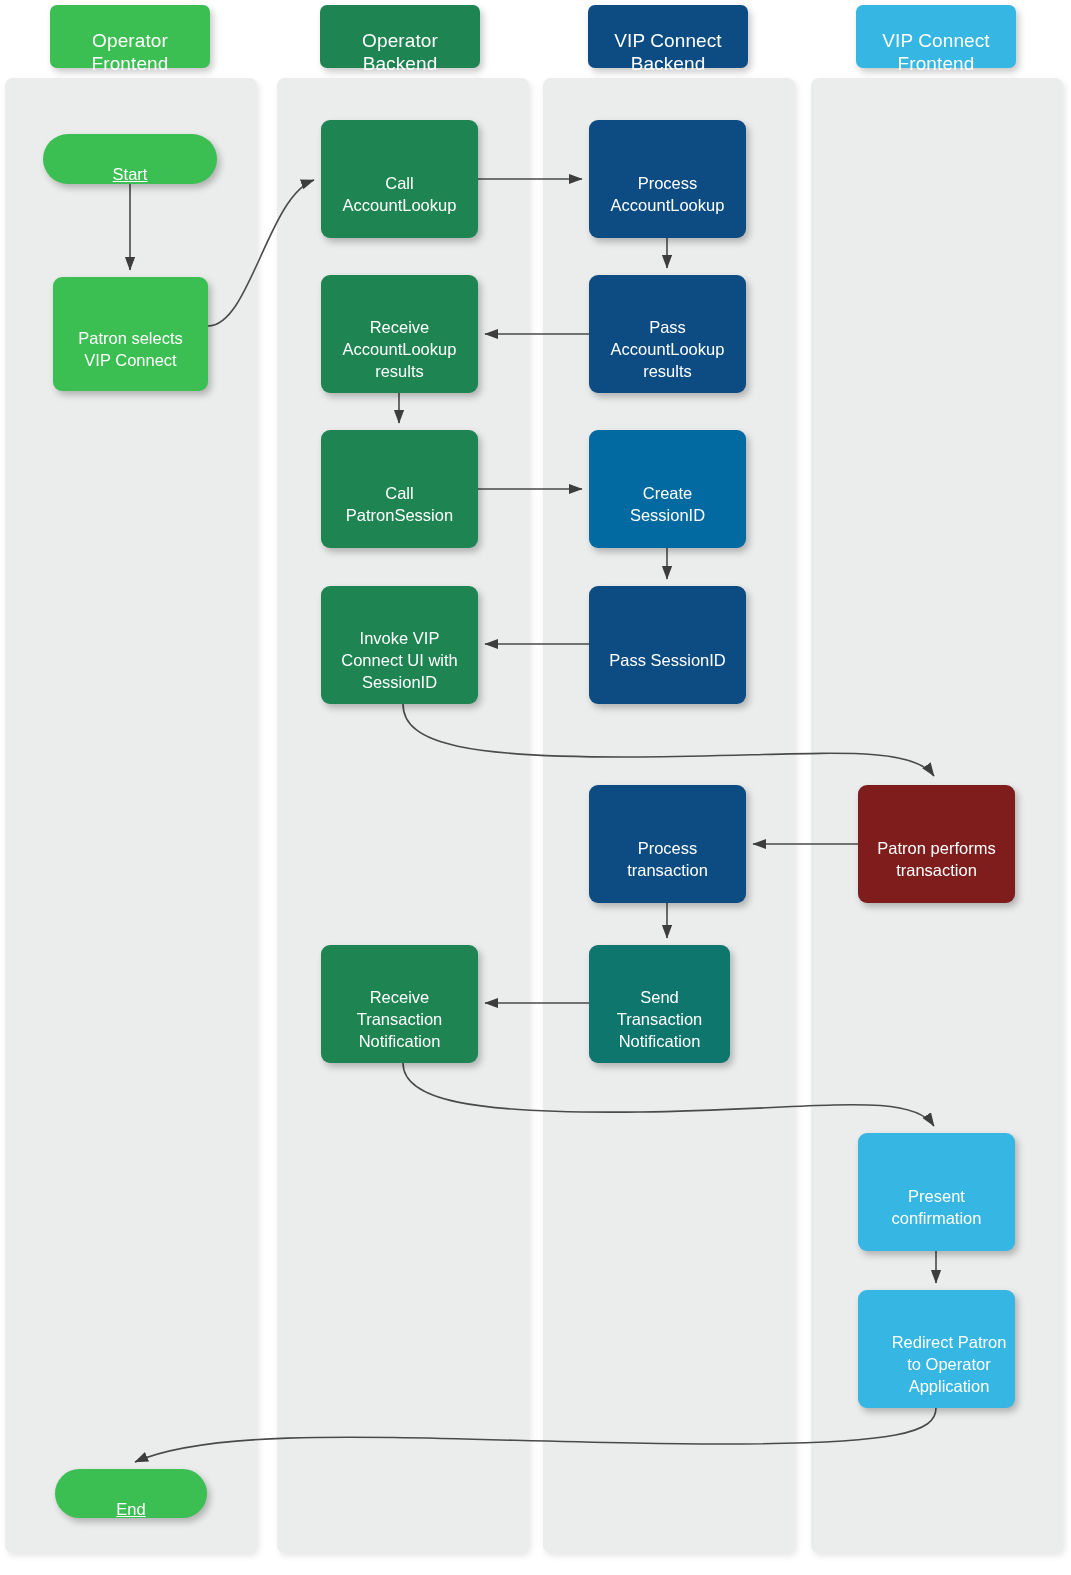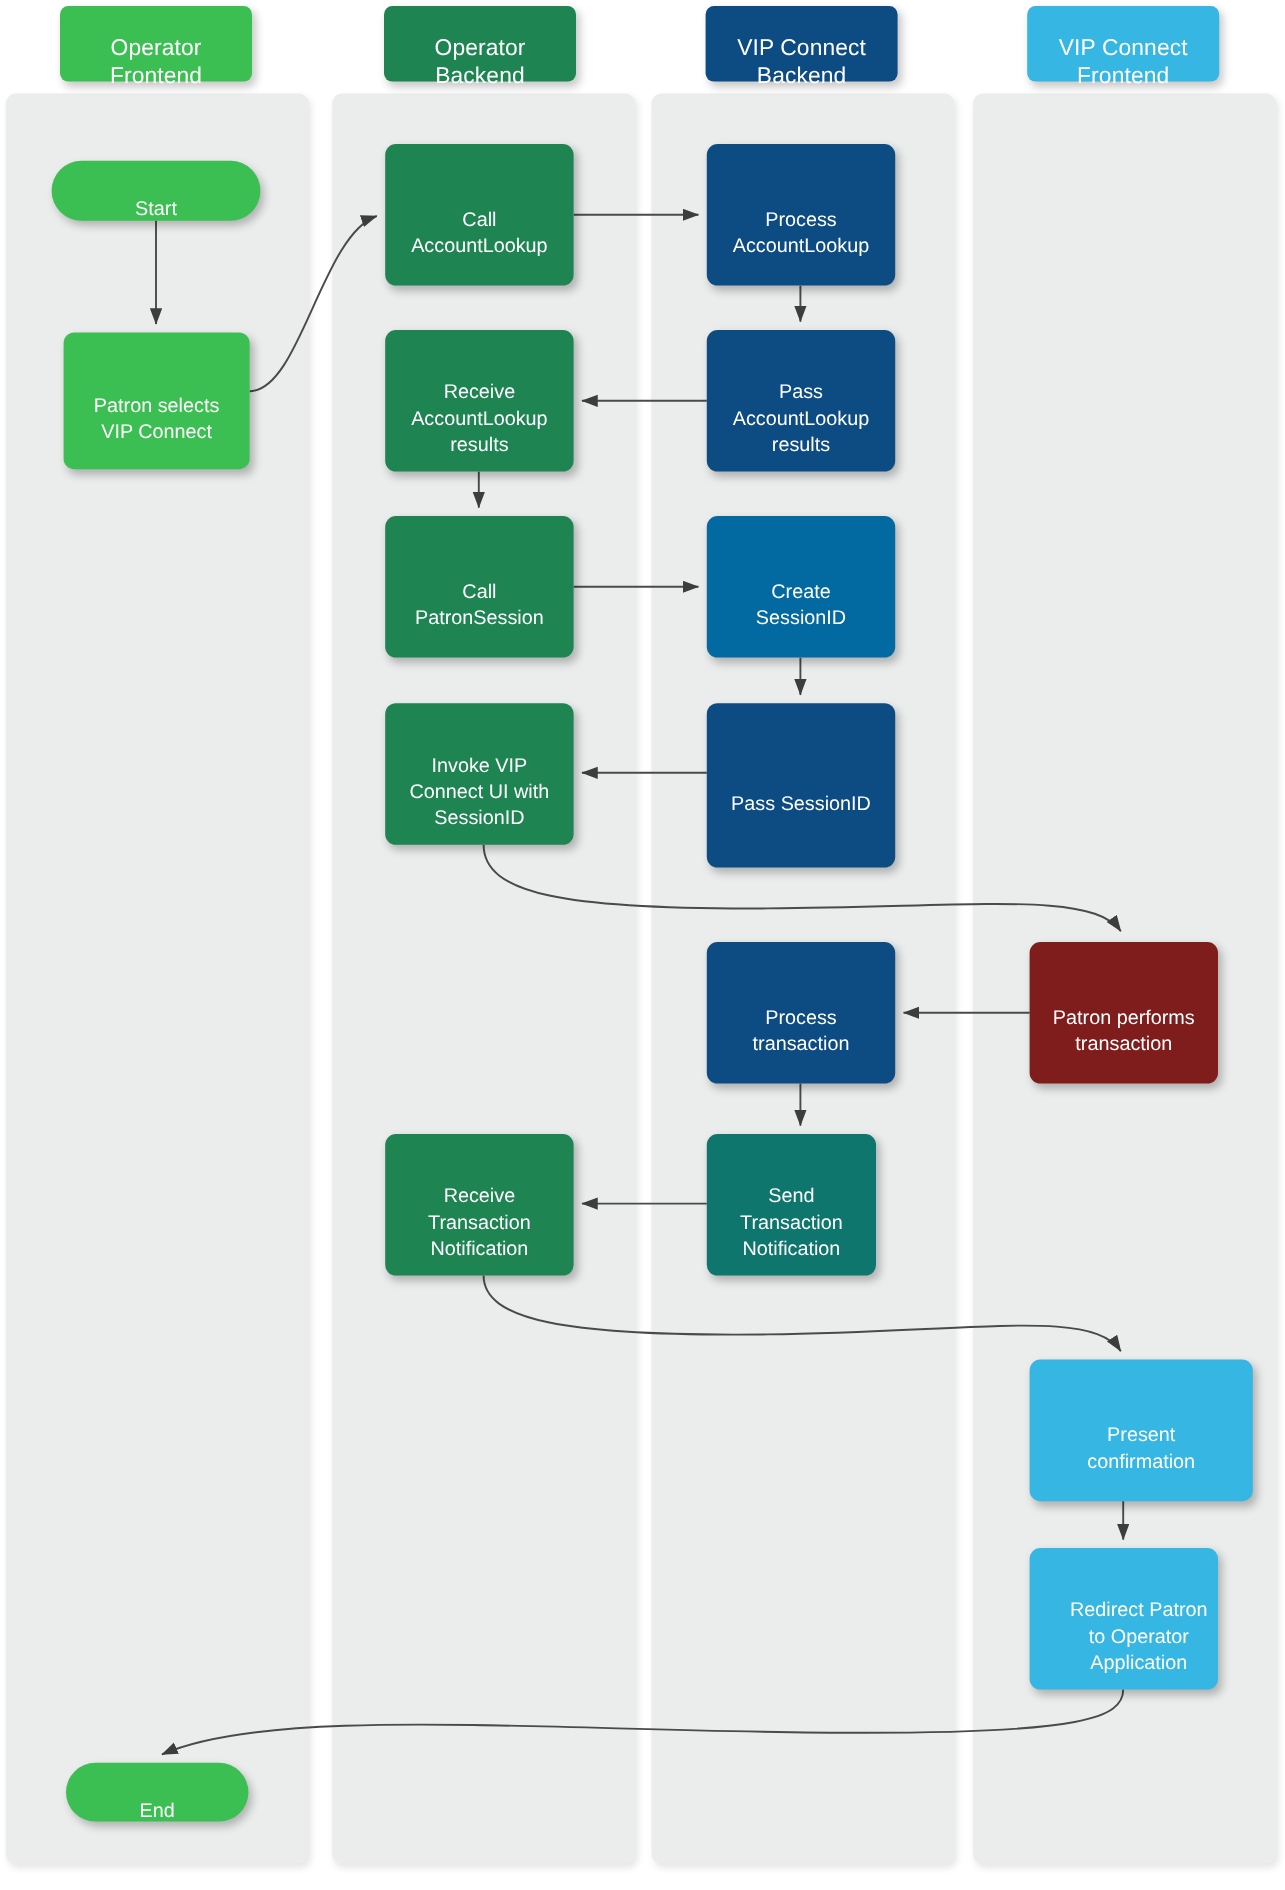--- a/index.html
+++ b/index.html
@@ -37,21 +37,21 @@
     align-items:center;
     justify-content:center;
     text-align:center;
     color:#ffffff;
     font-size:16.5px;
     line-height:1.32;
     padding:4px 8px;
     box-sizing:border-box;
     box-shadow:3px 4px 7px rgba(0,0,0,0.25);
   }
-  .node.term{ border-radius:26px; font-size:16.5px; }
+  .node.term{ border-radius:26px; font-size:16.5px;text-decoration:underline; }
   .node-label{ white-space:pre-line; display:block; width:100%;margin-top:32px; }
   svg#wires{
     position:absolute;
     left:0; top:0;
     width:1071px; height:1575px;
     pointer-events:none;
   }
   .wire{ fill:none; stroke:#4a4a4a; stroke-width:1.6; }
   .wire-head{ fill:#3d3d3d; }
 </style>
@@ -158,42 +158,42 @@
       </div>
       <div class="node" style="left: 589px; top: 430px; width: 157px; height: 118px; background: #0369a1;">
         <span class="node-label">Create
 SessionID</span>
       </div>
       <div class="node" style="left: 321px; top: 586px; width: 157px; height: 118px; background: rgb(30, 132, 82); text-align: center;">
         <span class="node-label">Invoke VIP
 Connect UI with
 SessionID</span>
       </div>
-      <div class="node" style="left: 589px; top: 586px; width: 157px; height: 137px; background: rgb(12, 76, 131);">
+      <div class="node" style="left: 589px; top: 586px; width: 157px; height: 118px; background: rgb(12, 76, 131);">
         <span class="node-label">Pass SessionID</span>
       </div>
       <div class="node" style="left: 858px; top: 785px; width: 157px; height: 118px; background: #7f1d1d;">
         <span class="node-label">Patron performs
 transaction</span>
       </div>
       <div class="node" style="left: 589px; top: 785px; width: 157px; height: 118px; background: rgb(12, 76, 131);">
         <span class="node-label">Process
 transaction</span>
       </div>
       <div class="node" style="left: 589px; top: 945px; width: 141px; height: 118px; background: #0f766e;">
         <span class="node-label">Send
 Transaction
 Notification</span>
       </div>
       <div class="node" style="left: 321px; top: 945px; width: 157px; height: 118px; background: rgb(30, 132, 82);">
         <span class="node-label">Receive
 Transaction
 Notification</span>
       </div>
-      <div class="node" style="left: 858px; top: 1133px; width: 186px; height: 118px; background: rgb(53, 182, 227);">
+      <div class="node" style="left: 858px; top: 1133px; width: 157px; height: 118px; background: rgb(53, 182, 227);">
         <span class="node-label">Present
 confirmation</span>
       </div>
       <div class="node" style="left: 858px; top: 1290px; width: 157px; height: 118px; background: rgb(53, 182, 227); padding-left: 33px;">
         <span class="node-label">Redirect Patron
 to Operator
 Application</span>
       </div>
       <div class="node term" style="left: 55px; top: 1469px; width: 152px; height: 49px; background: rgb(60, 191, 82);">
         <span class="node-label">End</span>

